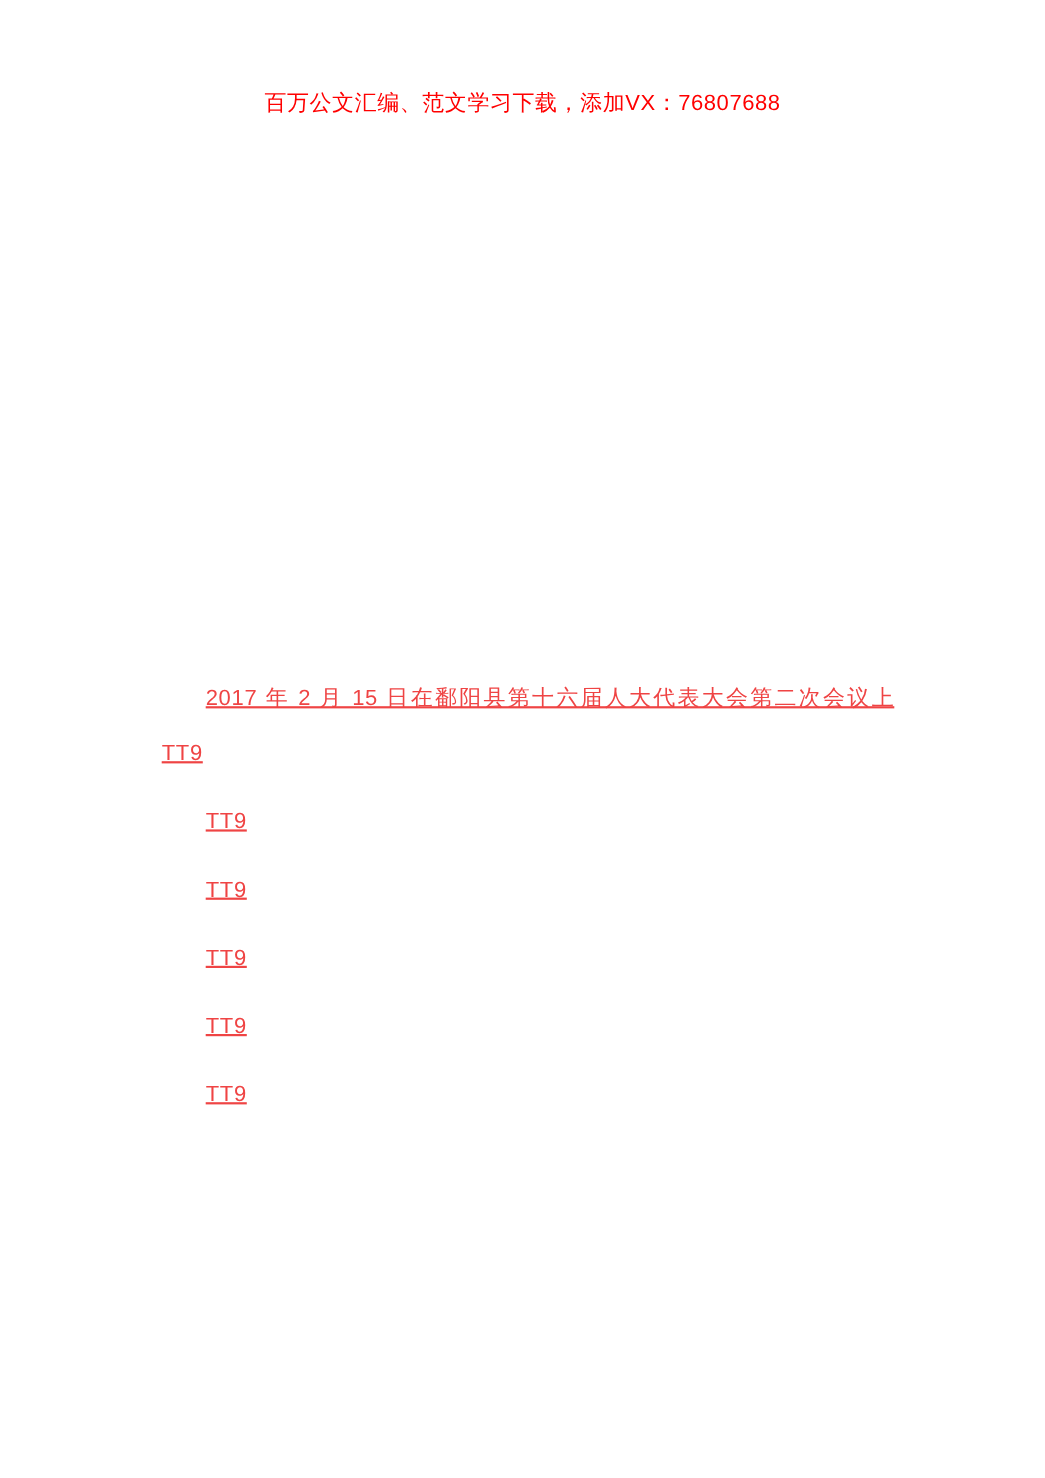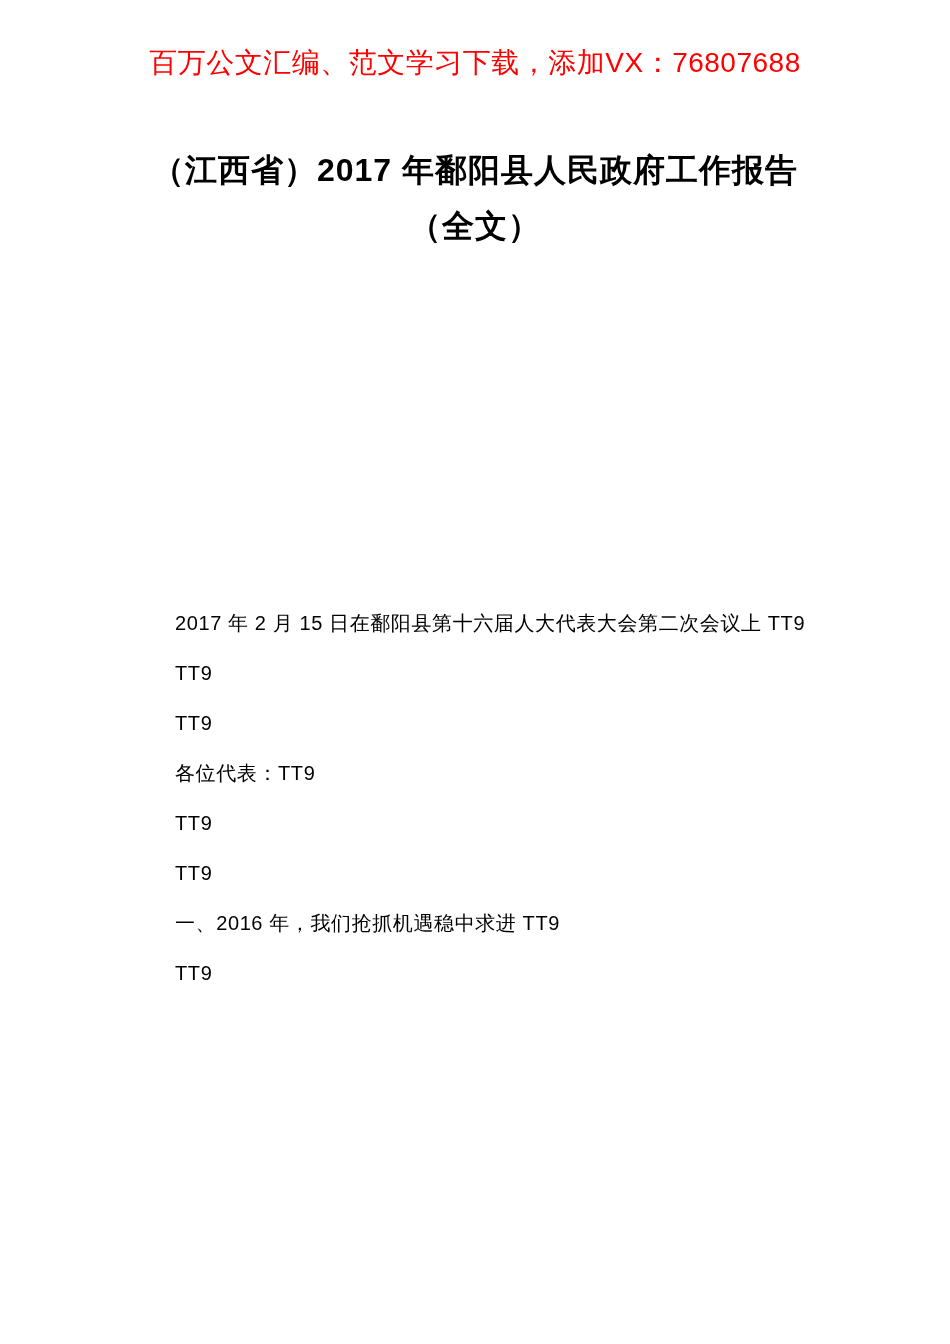--- a/index.html
+++ b/index.html
@@ -17,26 +17,26 @@
   .page {
     position: relative;
     width: 950px;
     height: 1344px;
     box-sizing: border-box;
     background: #ffffff;
     overflow: hidden;
   }
   .ad-banner {
     position: absolute;
-    top: 44px;
+    top: 80px;
     left: 0;
     width: 950px;
     text-align: center;
     color: #ff0000;
-    font-size: 28px;
+    font-size: 20px;
     font-family: "Liberation Sans", sans-serif;
     letter-spacing: 0.5px;
     white-space: nowrap;
   }
   .doc-title {
     position: absolute;
     top: 142px;
     left: 135px;
     width: 680px;
     text-align: center;
@@ -48,45 +48,43 @@
   }
   .body-block {
     position: absolute;
     top: 598px;
     left: 135px;
     width: 690px;
   }
   .para {
     font-size: 20px;
     line-height: 50px;
-    color: #000000;
+    color: #ef4444;
     text-align: justify;
-    margin: 0;
+    margin: 12px;
     letter-spacing: 0.6px;
+    text-decoration: underline;
   }
   .para.indent {
     text-indent: 40px;
   }
   .para.bold {
     font-weight: bold;
   }
 </style>
 </head>
 <body>
 
 <div class="page">
 
   <div class="ad-banner">百万公文汇编、范文学习下载，添加VX：76807688</div>
 
-  <div class="doc-title">（江西省）2017 年鄱阳县人民政府工作报告（全文）</div>
 
   <div class="body-block">
     <p class="para indent">2017 年 2 月 15 日在鄱阳县第十六届人大代表大会第二次会议上 TT9</p>
     <p class="para indent">TT9</p>
     <p class="para indent">TT9</p>
-    <p class="para indent">各位代表：TT9</p>
     <p class="para indent">TT9</p>
     <p class="para indent">TT9</p>
-    <p class="para indent">一、2016 年，我们抢抓机遇稳中求进 TT9</p>
     <p class="para indent">TT9</p>
   </div>
 
 </div>
 
 </body></html>

